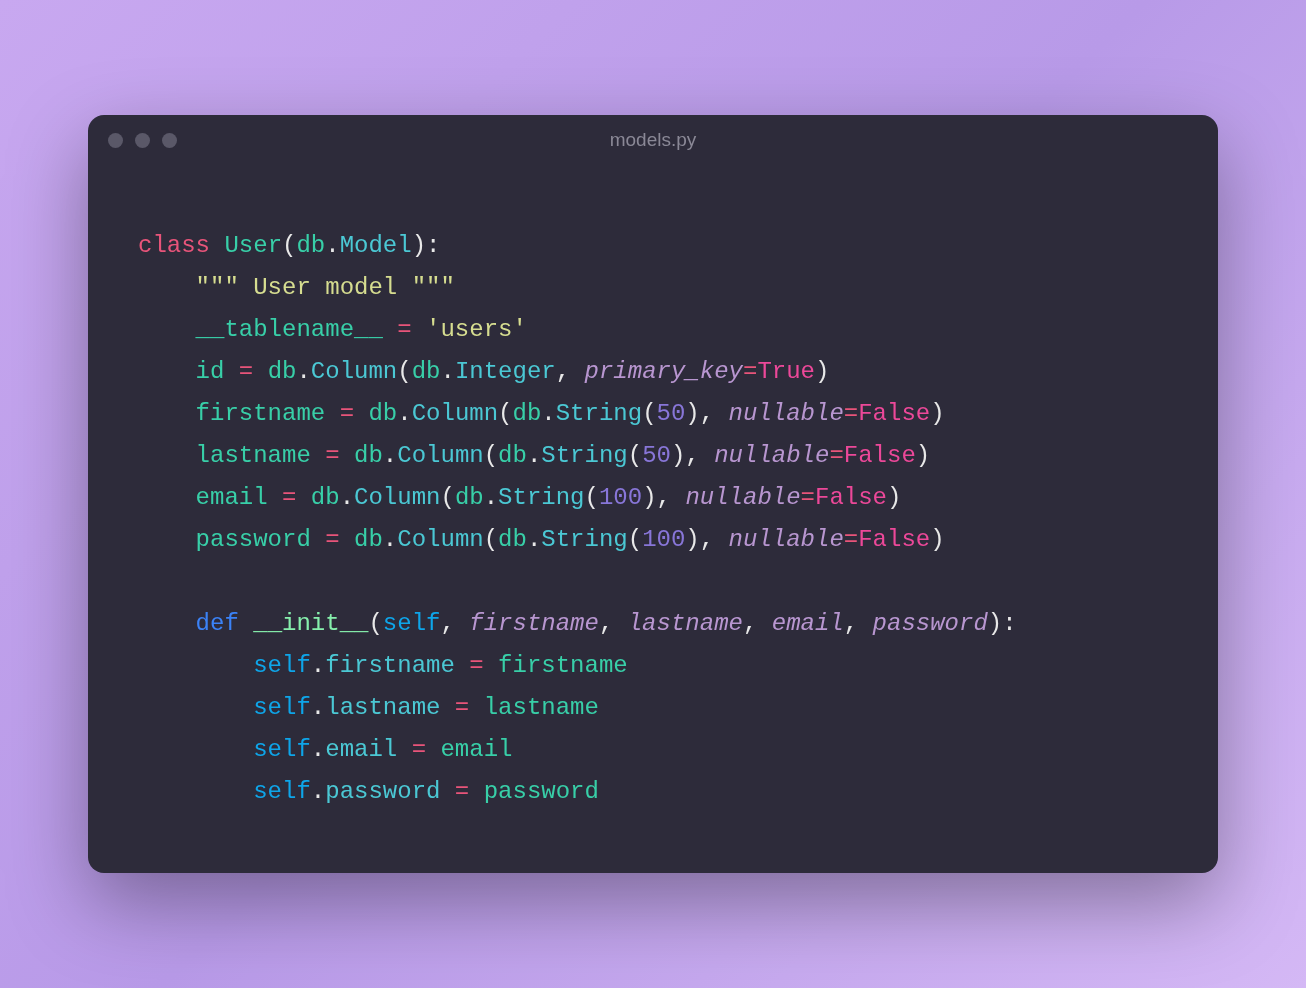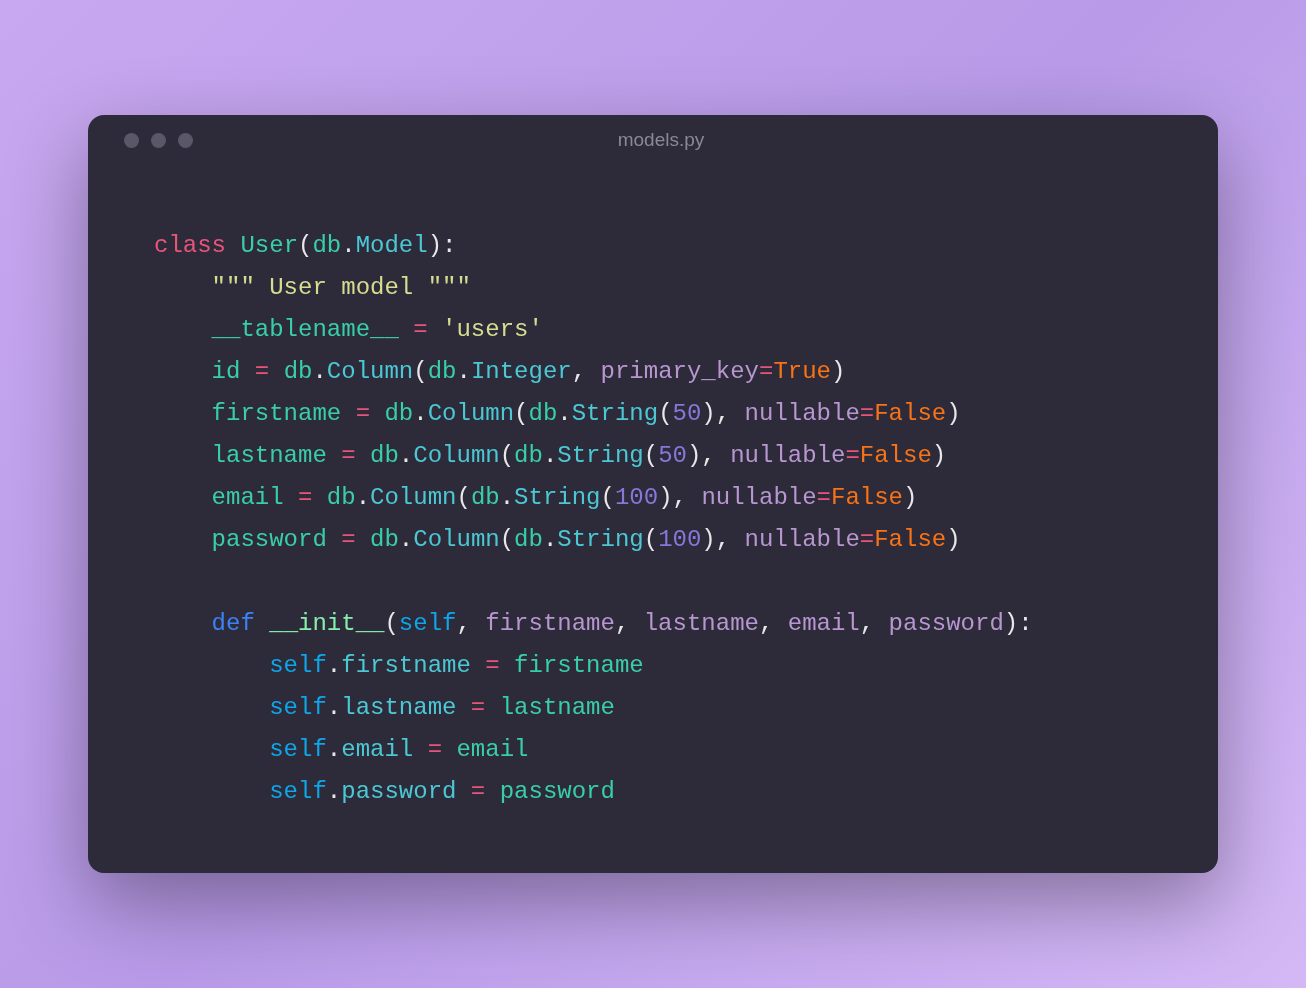--- a/index.html
+++ b/index.html
@@ -12,21 +12,20 @@
       justify-content: center;
       font-family: "SF Mono", "Monaco", "Consolas", "Courier New", monospace;
     }
     .window {
       width: 1130px;
       background: #2d2b3a;
       border-radius: 16px;
       box-shadow: 0 30px 80px rgba(0,0,0,0.35);
       overflow: hidden;
       padding-bottom: 60px;
-      padding-left: 16px;
     }
     .titlebar {
       height: 50px;
       display: flex;
       align-items: center;
       position: relative;
       padding: 0 20px;
     }
     .traffic-lights {
       display: flex;
@@ -54,22 +53,22 @@
       line-height: 1.75;
       white-space: pre;
       color: #e8e8e8;
       font-weight: 500;
     }
     .k-keyword { color: #e8547a; }
     .k-class   { color: #38cfa8; margin-top: 36px; }
     .k-attr    { color: #4bc8d4; font-family: Liberation Mono, monospace; }
     .k-string  { color: #d6dd90; }
     .k-num     { color: #8876d8; margin-top: 48px; }
-    .k-bool    { color: #f97316; }
-    .k-param   { color: #b896d0; }
+    .k-bool    { color: #ec4899; }
+    .k-param   { color: #b896d0; font-style: italic; }
     .k-self    { color: #0ea5e9; }
     .k-op      { color: #e8547a; }
     .k-punct   { color: #e8e8e8; }
     .k-dot     { color: #e8e8e8; }
     .k-def     { color: #3b82f6; }
     .k-fname   { color: #86efac; }
   </style>
 </head>
 <body>
 

